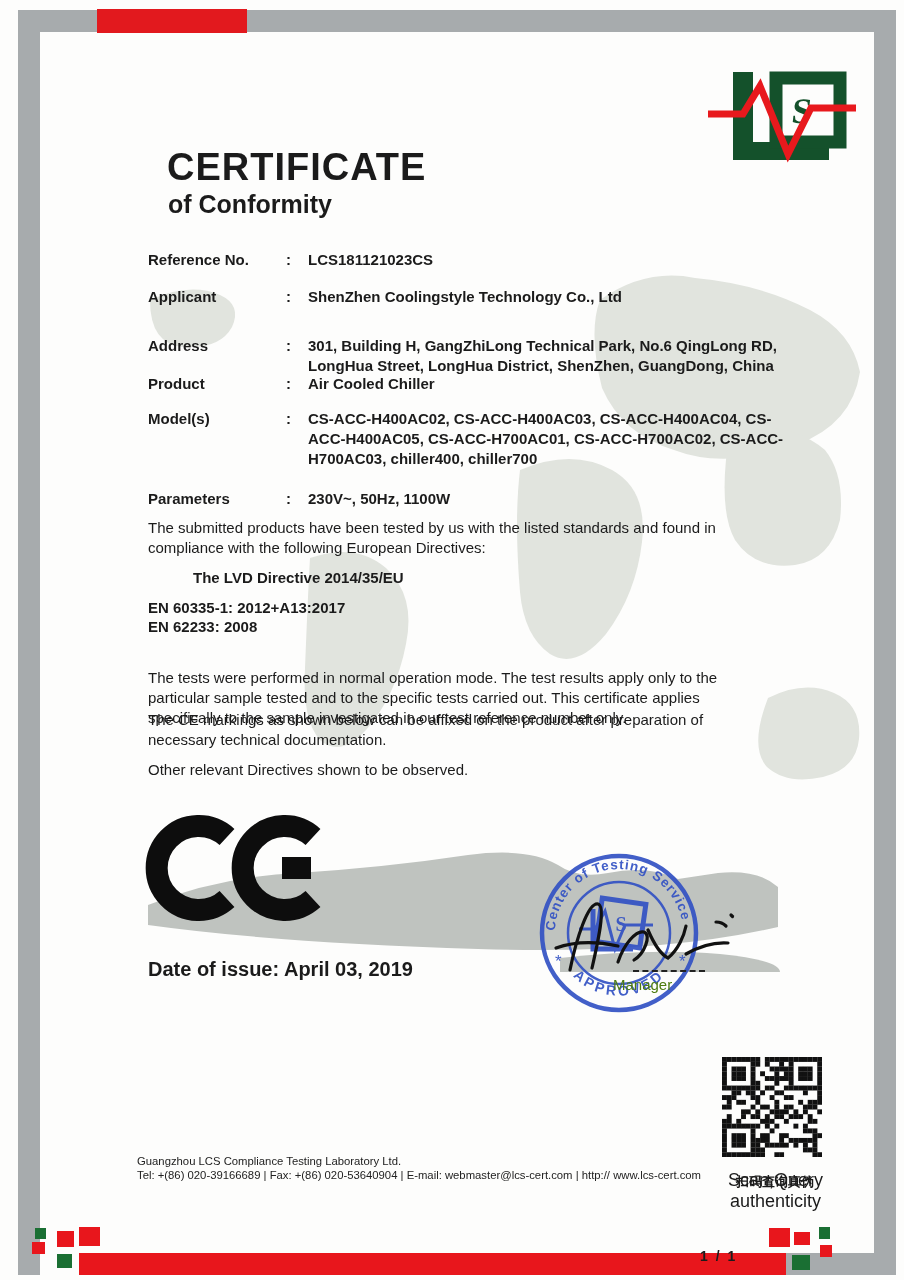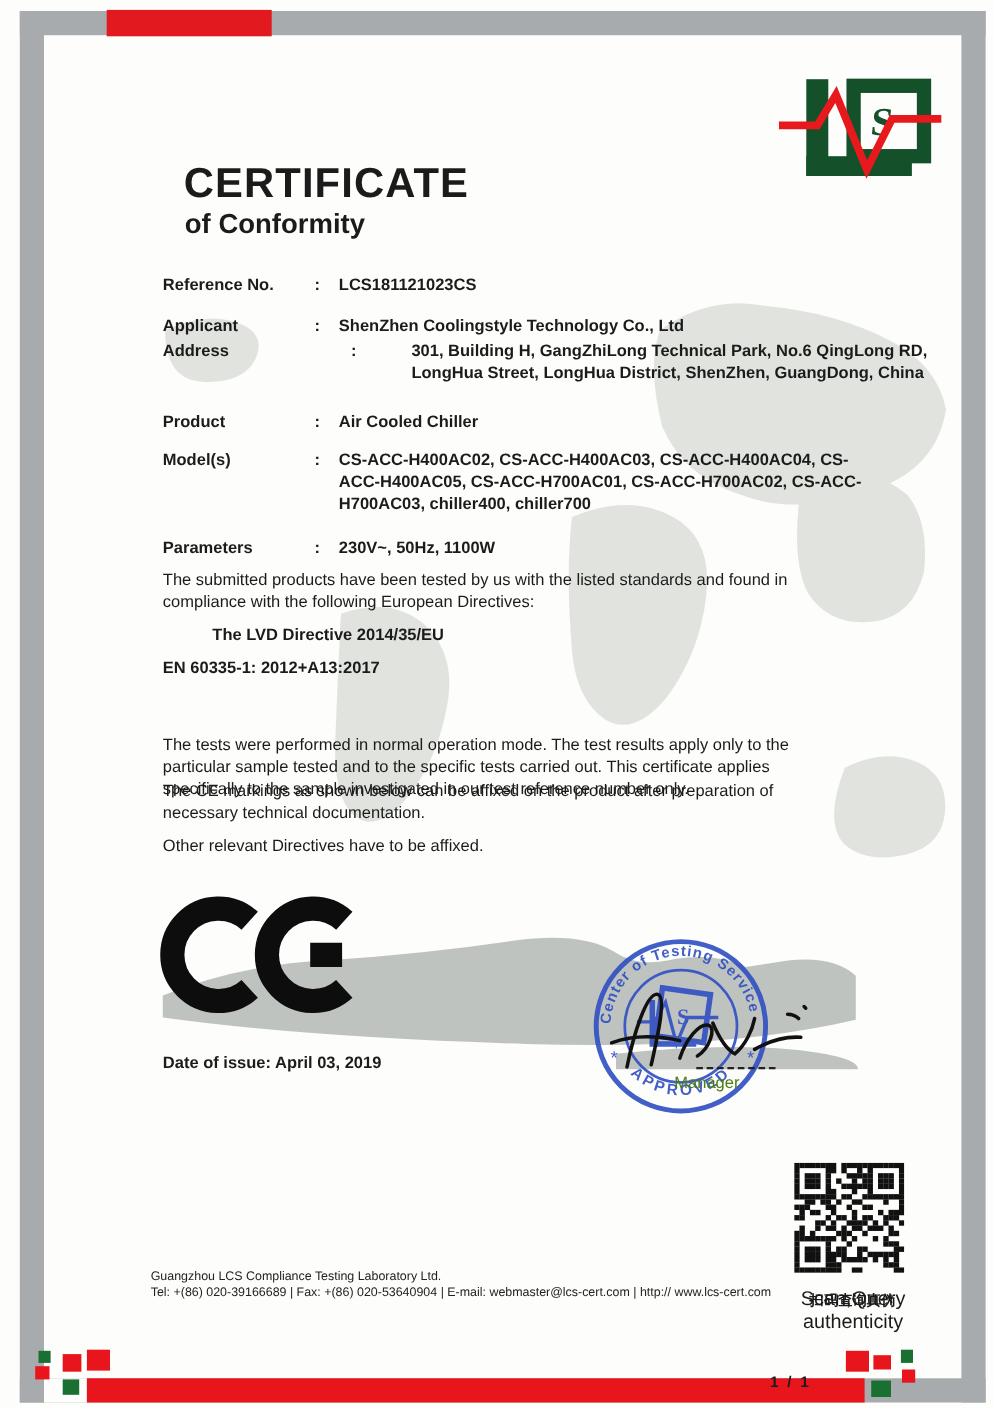--- a/index.html
+++ b/index.html
@@ -23,21 +23,21 @@
   .title1{position:absolute;left:167px;top:146px;font-size:38px;font-weight:bold;letter-spacing:1px;}
   .title2{position:absolute;left:168px;top:190px;font-size:25px;font-weight:bold;}
   
   .frow{position:absolute;left:148px;display:flex;font-size:15px;font-weight:bold;line-height:20px;}
   .frow .lbl{width:138px;flex:none;}
   .frow .col{width:22px;flex:none;}
   .frow .val{width:478px;}
   
   .para{position:absolute;left:148px;width:588px;font-size:15px;line-height:20px;}
   .bold{font-weight:bold;}
-  .date{position:absolute;left:148px;top:958px;font-size:15px;font-weight:bold;}
+  .date{position:absolute;left:148px;top:958px;font-size:20px;font-weight:bold;}
   
   .ce{position:absolute;left:143px;top:810px;}
   .stamp{position:absolute;left:533px;top:845px;opacity:.92;}
   .sig{position:absolute;left:548px;top:888px;}
   .sigline{position:absolute;left:633px;top:970px;width:72px;border-bottom:2px dashed #222;}
   .manager{position:absolute;left:613px;top:976px;font-size:15px;color:#4d7c0f;text-align:center;}
   
   .footer{position:absolute;left:137px;top:1155px;font-size:11.3px;line-height:13.5px;color:#222;}
   .qr{position:absolute;left:722px;top:1057px;width:100px;height:100px;}
   .qrzh{position:absolute;left:700px;top:1153px;width:150px;text-align:center;font-size:13px;font-weight:bold;margin-top:20px;}
@@ -100,21 +100,21 @@
     <div class="frow" style="top:250px;">
       <span class="lbl">Reference No.</span>
       <span class="col">:</span>
       <span class="val">LCS181121023CS</span>
     </div>
     <div class="frow" style="top:287px;">
       <span class="lbl">Applicant</span>
       <span class="col">:</span>
       <span class="val">ShenZhen Coolingstyle Technology Co., Ltd</span>
     </div>
-    <div class="frow" style="top:310px;gap:33px;">
+    <div class="frow" style="top:336px;">
       <span class="lbl">Address</span>
       <span class="col">:</span>
       <span class="val">301, Building H, GangZhiLong Technical Park, No.6 QingLong RD, LongHua Street, LongHua District, ShenZhen, GuangDong, China</span>
     </div>
     <div class="frow" style="top:374px;">
       <span class="lbl">Product</span>
       <span class="col">:</span>
       <span class="val">Air Cooled Chiller</span>
     </div>
     <div class="frow" style="top:409px;">
@@ -124,23 +124,24 @@
     </div>
     <div class="frow" style="top:489px;">
       <span class="lbl">Parameters</span>
       <span class="col">:</span>
       <span class="val">230V~, 50Hz, 1100W</span>
     </div>
 
     <div class="para" style="top:518px;">The submitted products have been tested by us with the listed standards and found in compliance with the following European Directives:</div>
     <div class="para bold" style="top:568px;margin-left:45px;">The LVD Directive 2014/35/EU</div>
     <div class="para bold" style="top:598px;line-height:19px;">EN 60335-1: 2012+A13:2017</div>
+    <div class="para bold" style="top:617px;line-height:19px;">EN 62233: 2008</div>
     <div class="para" style="top:645px;margin-top:23px;">The tests were performed in normal operation mode. The test results apply only to the particular sample tested and to the specific tests carried out. This certificate applies specifically to the sample investigated in our test reference number only.</div>
     <div class="para" style="top:710px;">The CE markings as shown below can be affixed on the product after preparation of necessary technical documentation.</div>
-    <div class="para" style="top:760px;">Other relevant Directives have to be affixed.</div>
+    <div class="para" style="top:760px;">Other relevant Directives shown to be observed.</div>
 
     <svg class="ce" width="180" height="118" viewBox="0 0 180 118">
       <g stroke="#0d0d0d" stroke-width="22" fill="none">
         <path d="M 84,27 A 42,42 0 1 0 84,89"></path>
         <path d="M 170,27 A 42,42 0 1 0 170,89"></path>
         <path d="M 139,58 H 168"></path>
       </g>
     </svg>
 
     <div class="date">Date of issue: April 03, 2019</div>

